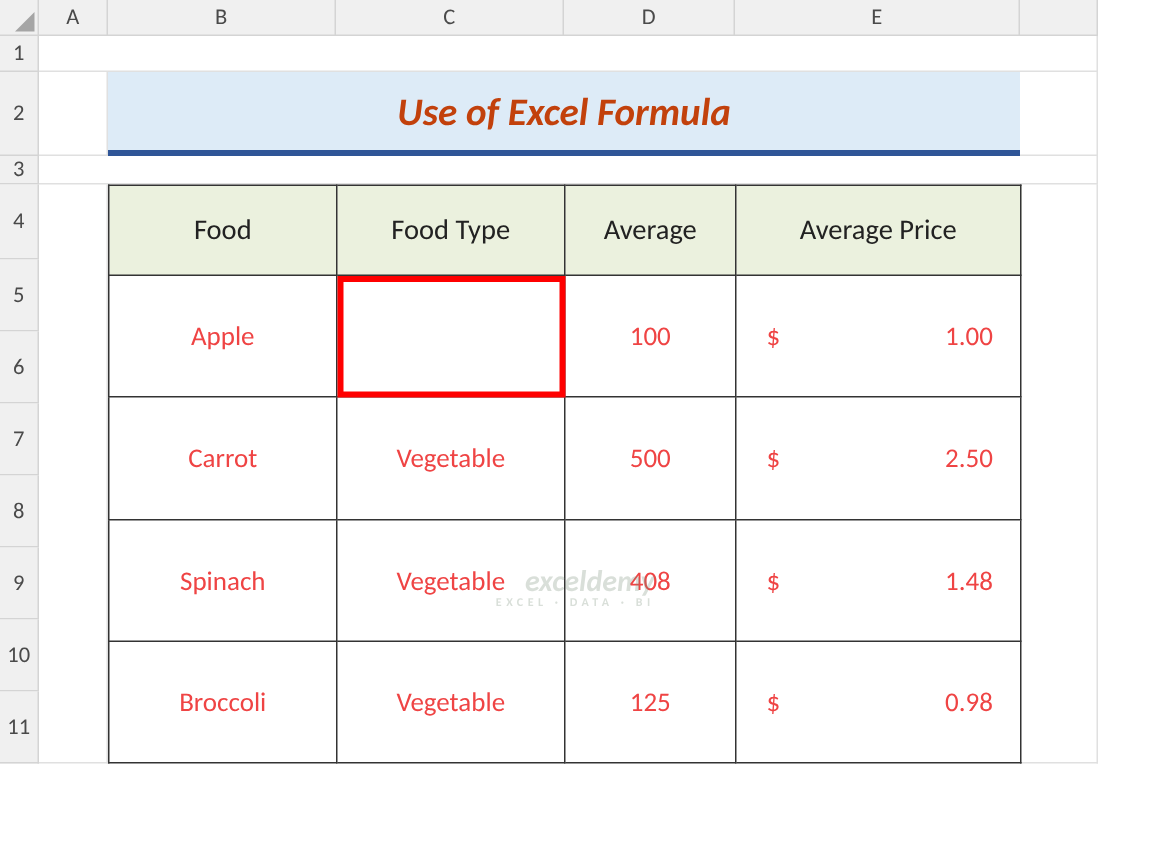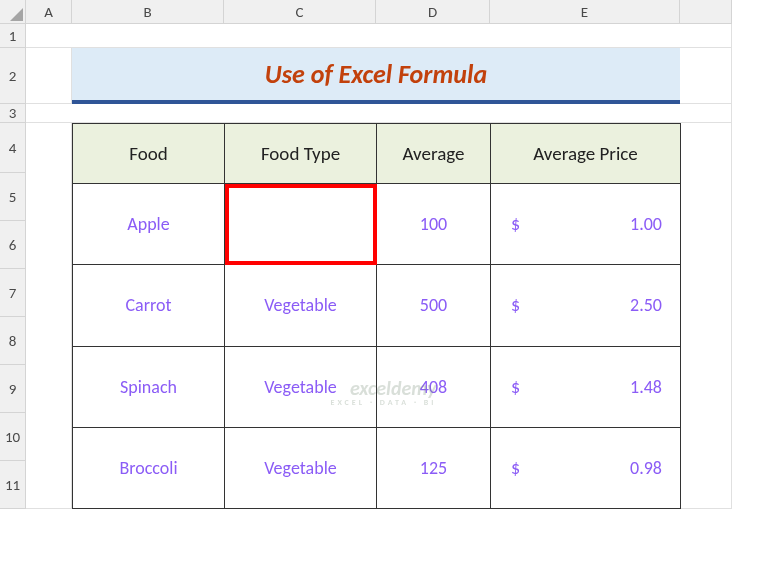--- a/index.html
+++ b/index.html
@@ -75,21 +75,21 @@
   background: #ebf1de;
   border: 1.5px solid #333;
   font-size: 19px;
   font-weight: normal;
   color: #222;
   height: 60px;
 }
 td {
   border: 1.5px solid #333;
   font-size: 18px;
-  color: #8b5cf6;
+  color: #ef4444;
   height: 48px;
   text-align: center;
 }
 td.price {
   text-align: right;
   padding-right: 18px;
   position: relative;
 }
 td.price .currency {
   position: absolute;

